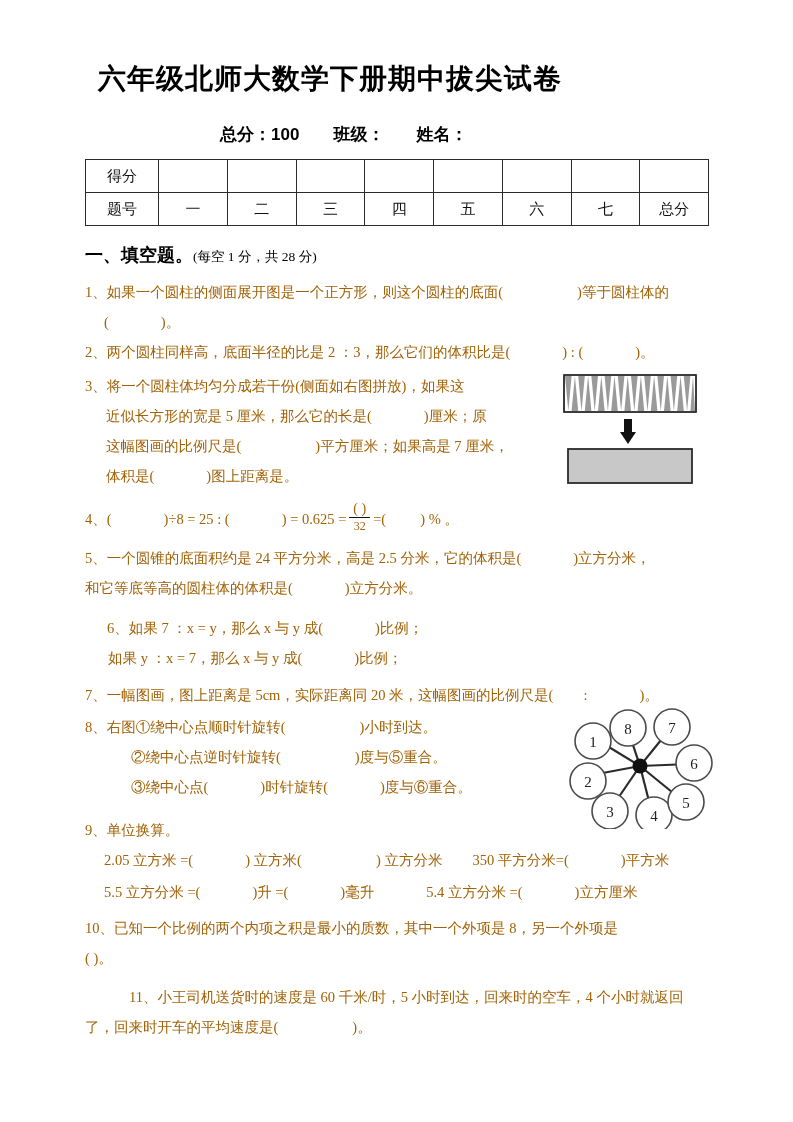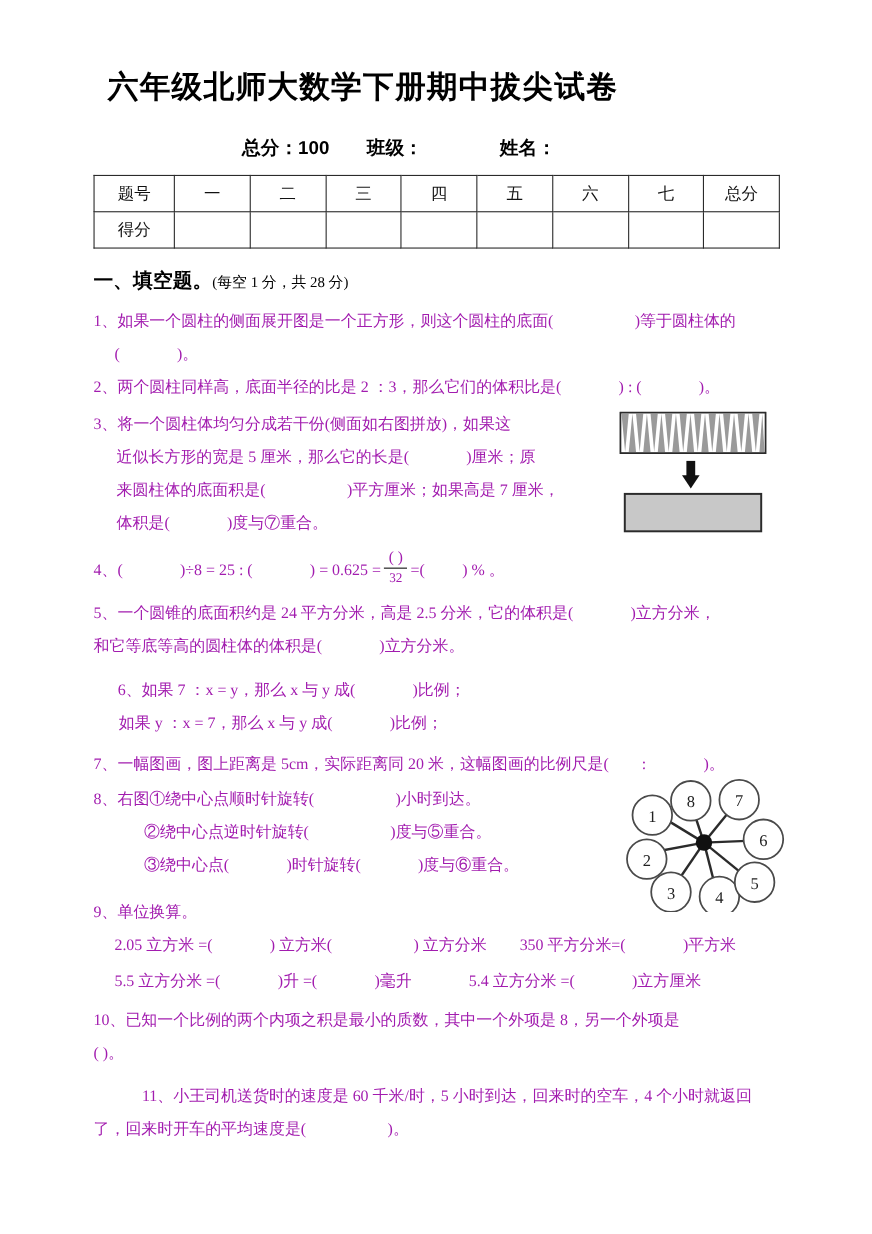--- a/index.html
+++ b/index.html
@@ -42,21 +42,21 @@
     width: 460px;
     font-family: "Liberation Sans", "DejaVu Sans", sans-serif;
     font-size: 17px;
     font-weight: bold;
     color: #000;
     display: flex;
     align-items: flex-end;
   }
   .sub-total { white-space: nowrap; }
   .sub-class { white-space: nowrap; margin-left: 34px; }
-  .sub-name  { white-space: nowrap; margin-left: 70px; }
+  .sub-name  { white-space: nowrap; margin-left: 32px; }
 
   
   .score-table {
     position: absolute;
     left: 85px; top: 159px;
     width: 624px;
     border-collapse: collapse;
     table-layout: fixed;
   }
   .score-table td {
@@ -85,21 +85,21 @@
   }
   .section-head .sh-note {
     font-size: 13.5px;
   }
 
   
   .q {
     position: absolute;
     font-size: 14.5px;
     line-height: 30px;
-    color: #a21caf;
+    color: #a16207;
     white-space: nowrap;
   }
   .gap-md { display: inline-block; width: 30px; }
   .gap-lg { display: inline-block; width: 52px; }
   .blank-s { display: inline-block; width: 34px; }
   .blank-m { display: inline-block; width: 52px; }
   .blank-l { display: inline-block; width: 74px; }
 
   
   .frac {
@@ -152,42 +152,42 @@
   <div class="title">六年级北师大数学下册期中拔尖试卷</div>
 
   <div class="subtitle">
     <span class="sub-total">总分：100</span>
     <span class="sub-class">班级：</span>
     <span class="sub-name">姓名：</span>
   </div>
 
   <table class="score-table">
     <tbody>
+      <tr>
+        <td class="head-cell">得分</td>
+        <td></td>
+        <td></td>
+        <td></td>
+        <td></td>
+        <td></td>
+        <td></td>
+        <td></td>
+        <td></td>
+      </tr>
       <tr>
         <td class="head-cell">题号</td>
         <td>一</td>
         <td>二</td>
         <td>三</td>
         <td>四</td>
         <td>五</td>
         <td>六</td>
         <td>七</td>
         <td>总分</td>
       </tr>
-      <tr>
-        <td class="head-cell">得分</td>
-        <td></td>
-        <td></td>
-        <td></td>
-        <td></td>
-        <td></td>
-        <td></td>
-        <td></td>
-        <td></td>
-      </tr>
     </tbody>
   </table>
 
   <div class="section-head">
     <span class="sh-title">一、填空题。</span><span class="sh-note">(每空 1 分，共 28 分)</span>
   </div>
 
   <div class="q" style="left:85px; top:277px;">
     <span>1、如果一个圆柱的侧面展开图是一个正方形，则这个圆柱的底面(</span><span class="blank-l"></span><span>)等于圆柱体的</span>
   </div>
@@ -199,24 +199,24 @@
     <span>2、两个圆柱同样高，底面半径的比是 2 ：3，那么它们的体积比是(</span><span class="blank-m"></span><span>) : (</span><span class="blank-m"></span><span>)。</span>
   </div>
 
   <div class="q" style="left:85px; top:371px;">
     <span>3、将一个圆柱体均匀分成若干份(侧面如右图拼放)，如果这</span>
   </div>
   <div class="q" style="left:106px; top:401px;">
     <span>近似长方形的宽是 5 厘米，那么它的长是(</span><span class="blank-m"></span><span>)厘米；原</span>
   </div>
   <div class="q" style="left:106px; top:431px;">
-    <span>来圆柱体的底面积是(</span><span class="blank-l"></span><span>)平方厘米；如果高是 7 厘米，</span>
+    <span>这幅图画的比例尺是(</span><span class="blank-l"></span><span>)平方厘米；如果高是 7 厘米，</span>
   </div>
   <div class="q" style="left:106px; top:461px;">
-    <span>体积是(</span><span class="blank-m"></span><span>)度与⑦重合。</span>
+    <span>体积是(</span><span class="blank-m"></span><span>)图上距离是。</span>
   </div>
 
   <div class="fig-cylinder">
     <svg width="134" height="112" viewBox="0 0 134 112" xmlns="http://www.w3.org/2000/svg">
 
       <g>
         <rect x="1" y="1" width="132" height="37" fill="#ffffff" stroke="#2b2b2b" stroke-width="1.4"></rect>
         <g fill="#9a9a9a">
           <polygon points="2,2 8.6,2 5.3,37"></polygon>
           <polygon points="8.6,37 15.2,37 11.9,2"></polygon>

